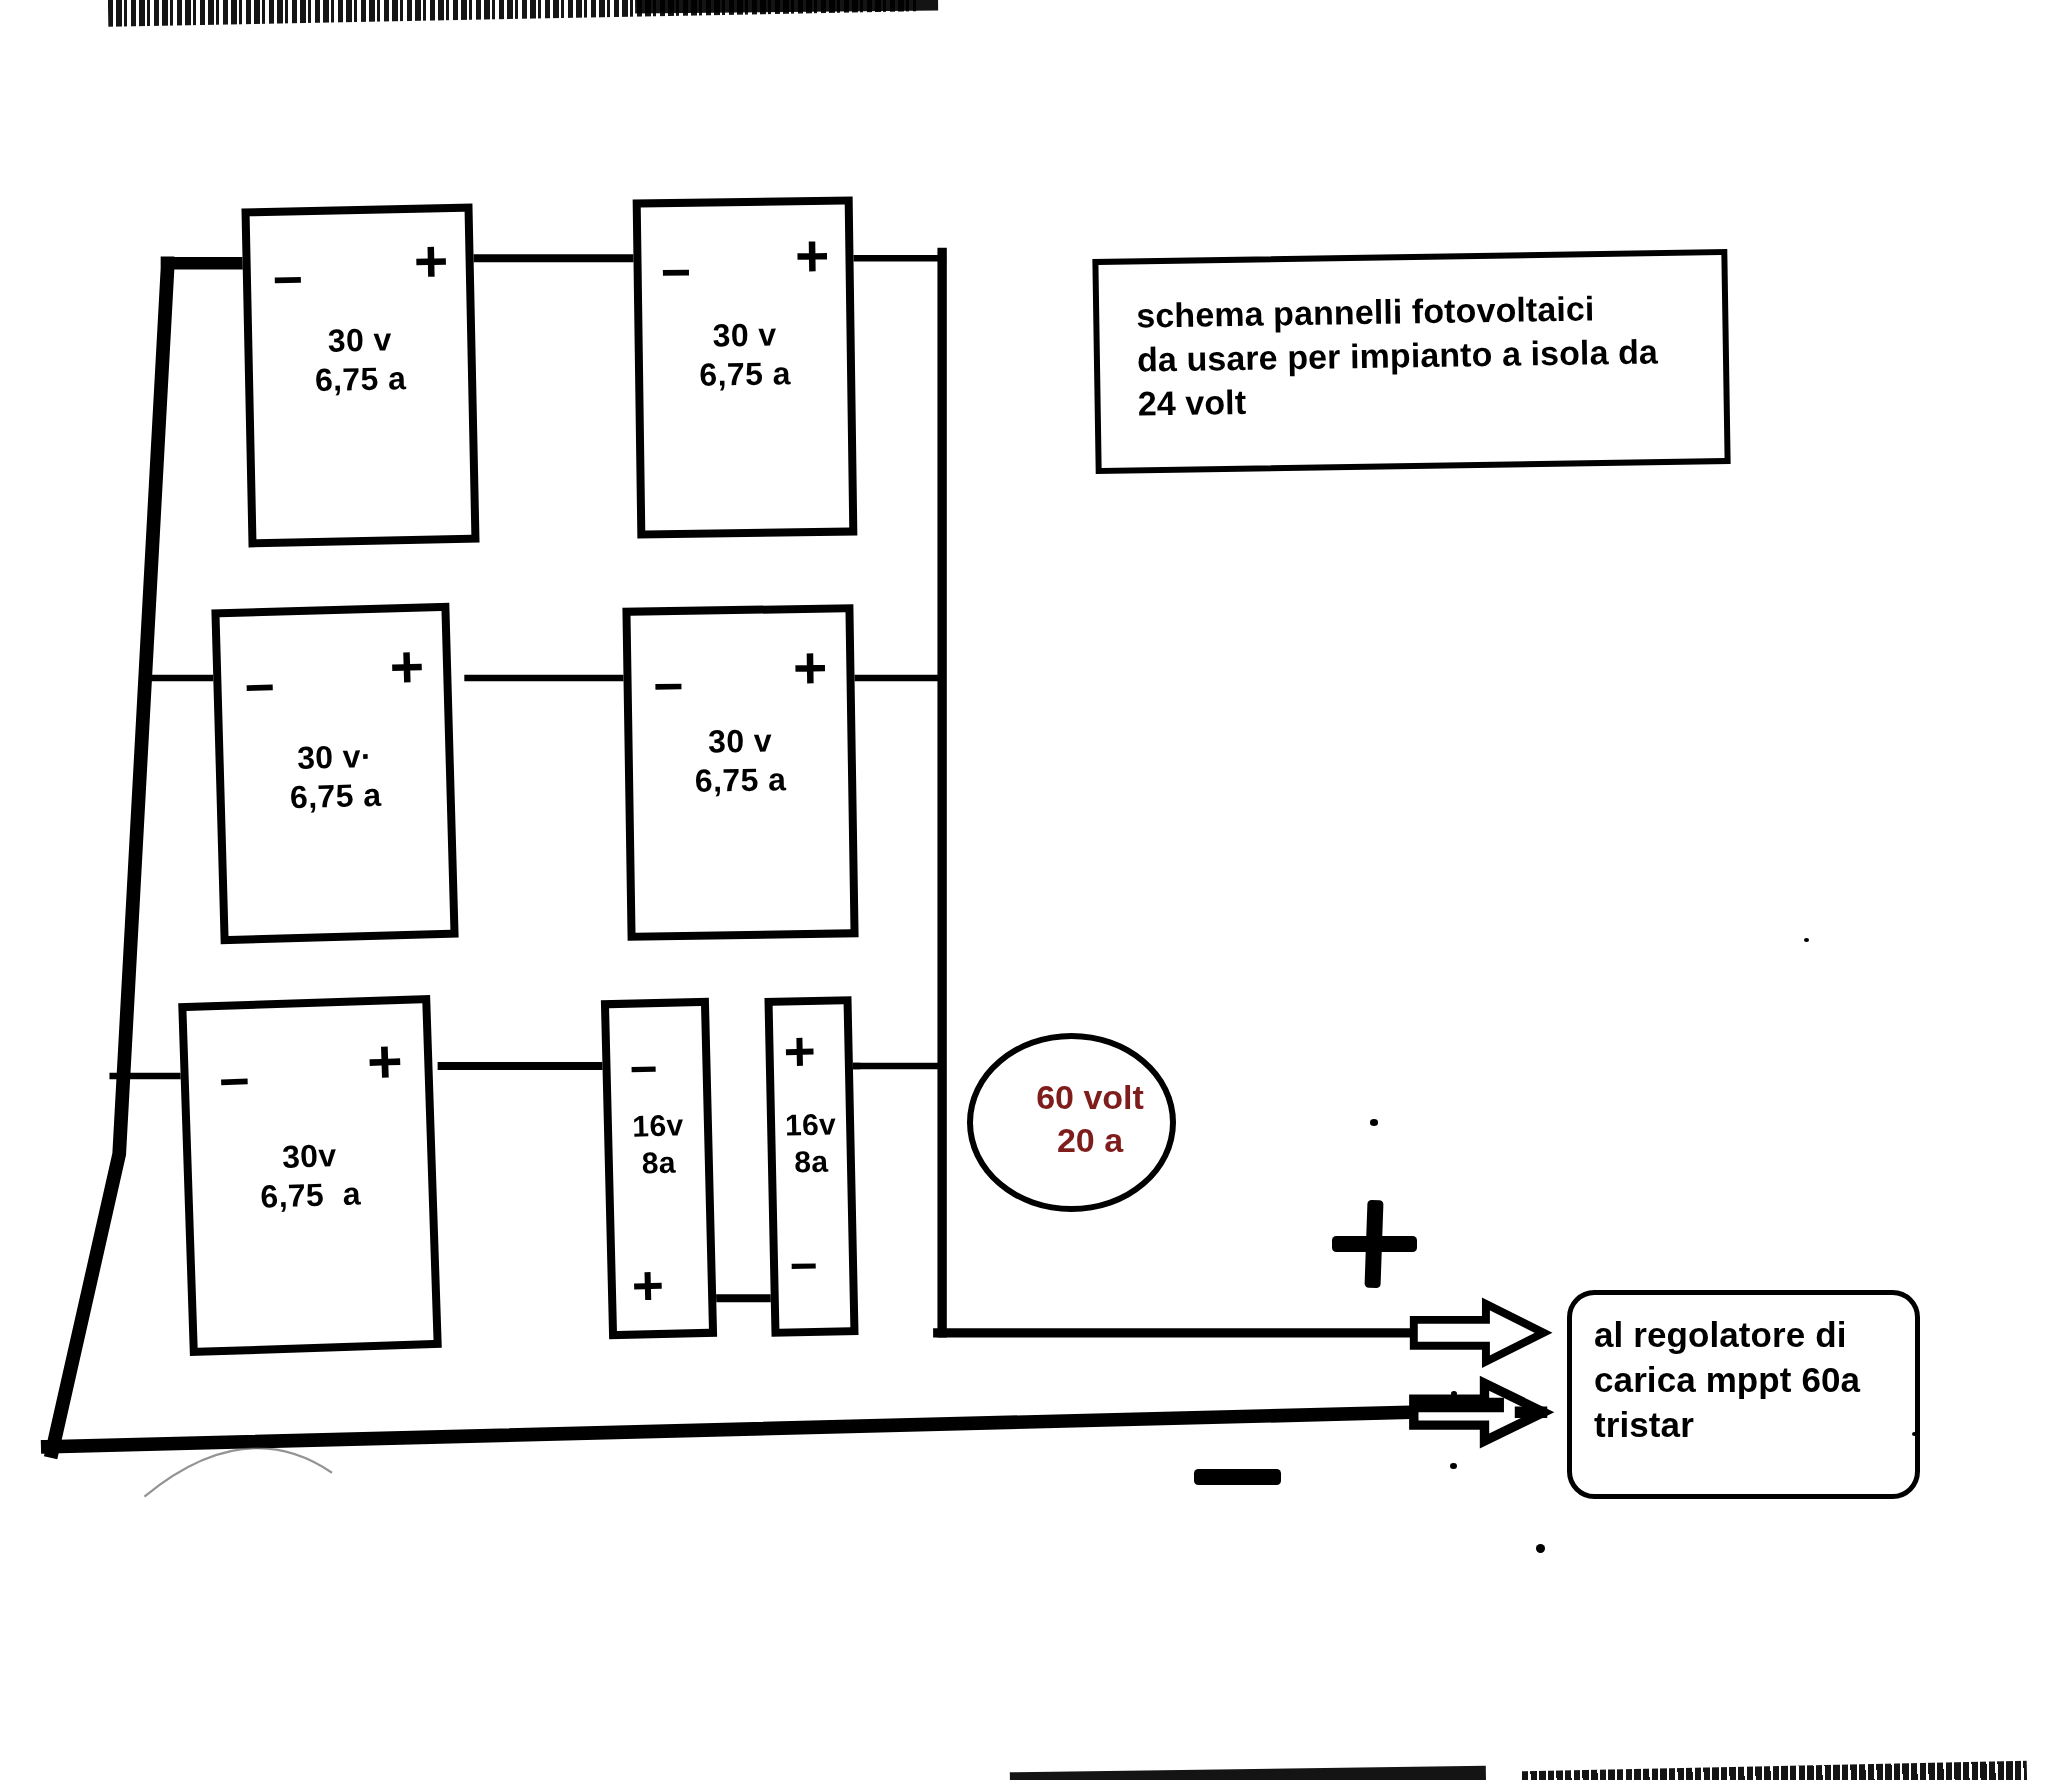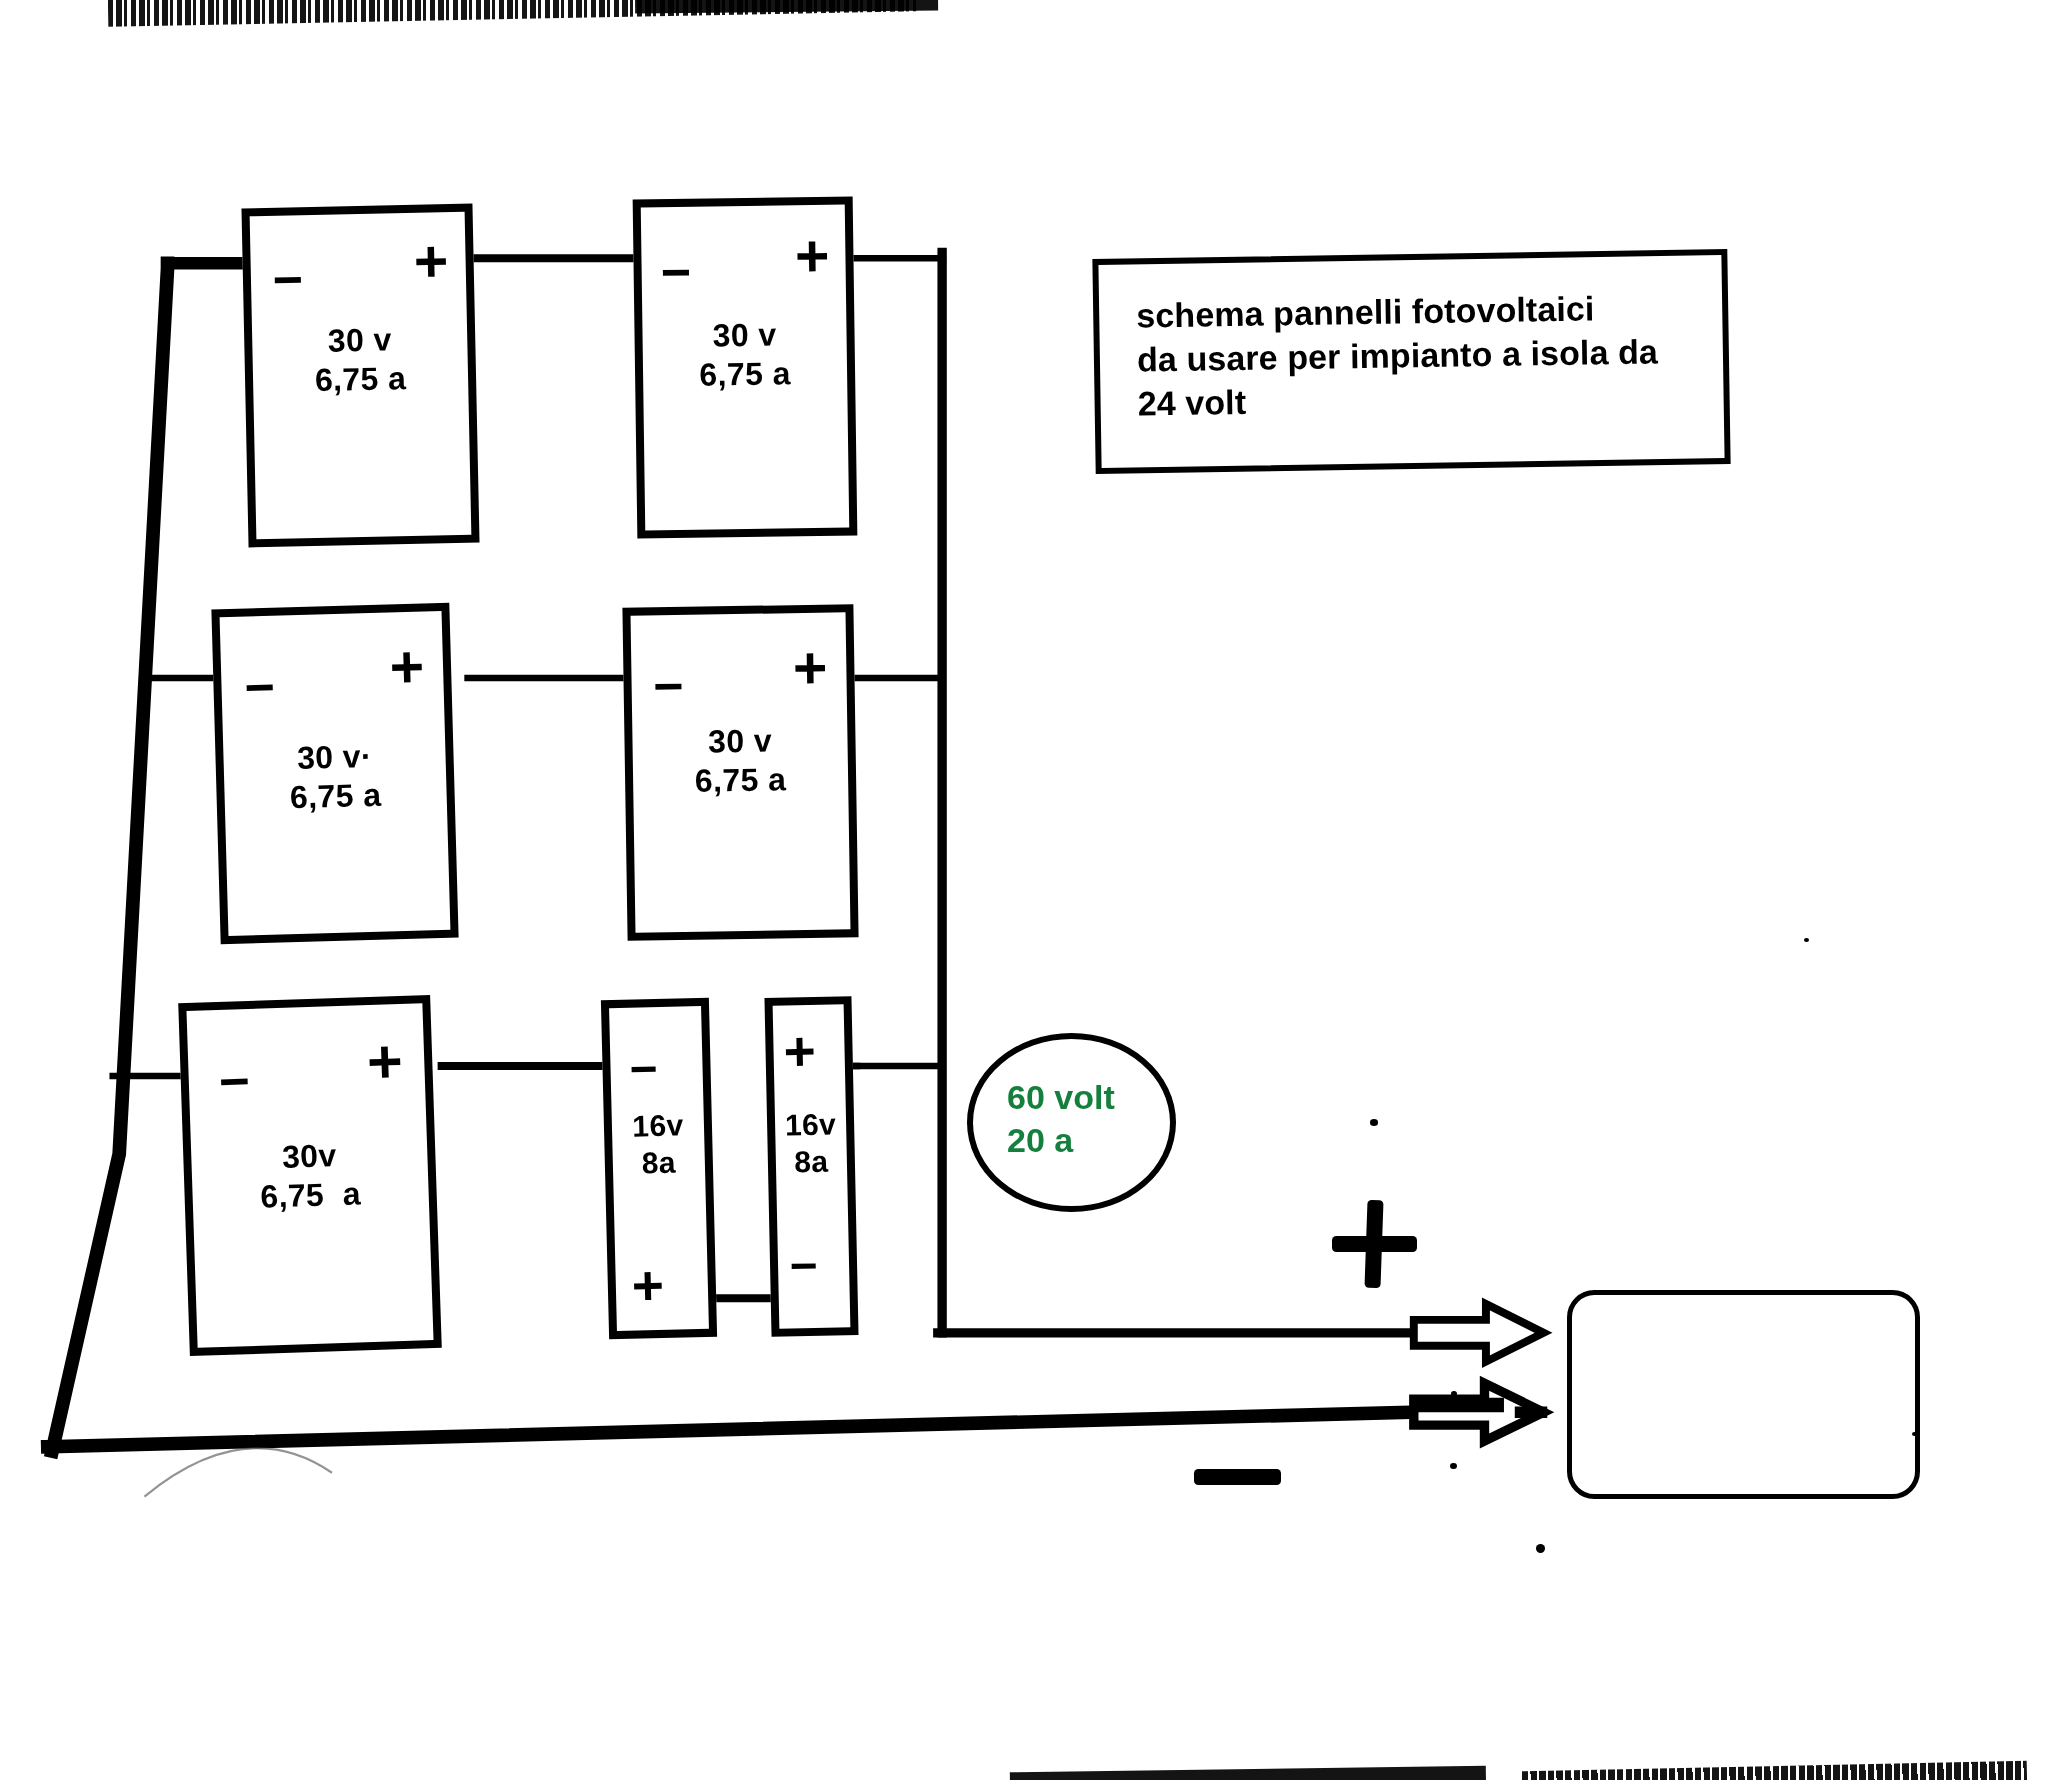--- a/index.html
+++ b/index.html
@@ -107,24 +107,24 @@
   .ellipse {
     position: absolute;
     border: 6.5px solid #000;
     border-radius: 50%;
     background: #fff;
     box-sizing: border-box;
   }
   .ellipse-text {
     position: absolute;
     font-weight: bold;
-    color: #15803d;
+    color: #7f1d1d;
     line-height: 1.25;
     white-space: pre-line;
-    text-align: left;
+    text-align: center;
   }
 
   
   .big-plus-h, .big-plus-v, .big-minus {
     position: absolute;
     background: #000;
     border-radius: 4.3px;
   }
 
   .speck {
@@ -252,20 +252,23 @@
   <div class="note-box" style="left:1094px; top:254px; width:635px; height:215px; transform:rotate(-0.9deg);"></div>
   <div class="note-text" style="left:1137px; top:289px; width:577px; font-size:34px; transform:rotate(-0.9deg);">schema pannelli fotovoltaici
 da usare per impianto a isola da
 24 volt</div>
 
   <div class="ellipse" style="left:967px; top:1033px; width:209px; height:179px;"></div>
   <div class="ellipse-text" style="left:1007px; top:1076px; width:166px; font-size:34px;">60 volt
 20 a</div>
 
   <div class="callout-box" style="left:1567px; top:1290px; width:353px; height:209px;"></div>
+  <div class="note-text" style="left:1594px; top:1313px; width:317px; font-size:35px; line-height:1.28;">al regolatore di
+carica mppt 60a
+tristar</div>
 
   <div class="big-plus-h" style="left:1332px; top:1236px; width:85px; height:16px;"></div>
   <div class="big-plus-v" style="left:1366px; top:1200px; width:16px; height:88px; transform:rotate(2deg);"></div>
 
   <div class="big-minus" style="left:1194px; top:1469px; width:87px; height:16px;"></div>
 
   <div class="speck" style="left:1370px; top:1119px; width:8px; height:6.5px;"></div>
   <div class="speck" style="left:1451px; top:1391px; width:5.8px; height:5px;"></div>
   <div class="speck" style="left:1450px; top:1463px; width:6.5px; height:5.8px;"></div>
   <div class="speck" style="left:1536px; top:1544px; width:9.4px; height:8.7px;"></div>

